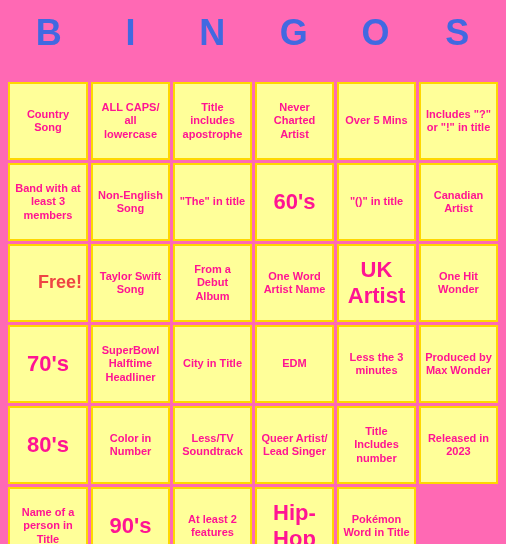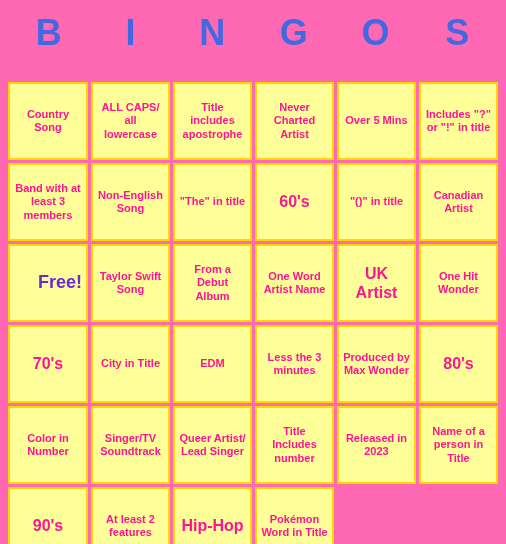--- a/index.html
+++ b/index.html
@@ -43,25 +43,25 @@
       justify-content: center;
       text-align: center;
       padding: 4px;
       font-size: 11px;
       font-weight: bold;
       color: #ff1493;
       line-height: 1.2;
     }
     .bingo-cell.free {
       font-size: 18px;
-      color: #6d28d9;
+      color: #ef4444;
       padding-left: 28px;
     }
     .bingo-cell.large-text {
-      font-size: 16px;
+      font-size: 22px;
     }
   </style>
 </head>
 <body>
 
 <div class="bingo-card">
   <div class="bingo-header">
     <div class="bingo-letter">B</div>
     <div class="bingo-letter">I</div>
     <div class="bingo-letter">N</div>
@@ -82,27 +82,28 @@
       <div class="bingo-cell large-text">60's</div>
       <div class="bingo-cell">"()" in title</div>
       <div class="bingo-cell">Canadian Artist</div>
       <div class="bingo-cell free">Free!</div>
       <div class="bingo-cell">Taylor Swift Song</div>
       <div class="bingo-cell">From a Debut Album</div>
       <div class="bingo-cell">One Word Artist Name</div>
       <div class="bingo-cell large-text">UK Artist</div>
       <div class="bingo-cell">One Hit Wonder</div>
       <div class="bingo-cell large-text">70's</div>
+      <div class="bingo-cell">SuperBowl Halftime Headliner</div>
       <div class="bingo-cell">City in Title</div>
       <div class="bingo-cell">EDM</div>
       <div class="bingo-cell">Less the 3 minutes</div>
       <div class="bingo-cell">Produced by Max Wonder</div>
       <div class="bingo-cell large-text">80's</div>
       <div class="bingo-cell">Color in Number</div>
-      <div class="bingo-cell">Singer/TV Soundtrack</div>
+      <div class="bingo-cell">Less/TV Soundtrack</div>
       <div class="bingo-cell">Queer Artist/ Lead Singer</div>
       <div class="bingo-cell">Title Includes number</div>
       <div class="bingo-cell">Released in 2023</div>
       <div class="bingo-cell">Name of a person in Title</div>
       <div class="bingo-cell large-text">90's</div>
       <div class="bingo-cell">At least 2 features</div>
       <div class="bingo-cell large-text">Hip-Hop</div>
       <div class="bingo-cell">Pokémon Word in Title</div>
     </div>
 </div>

